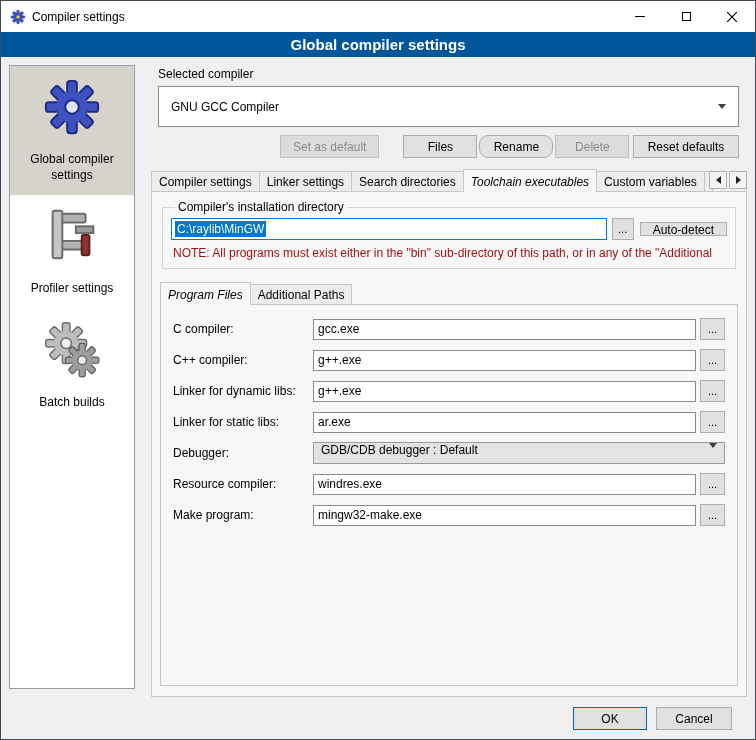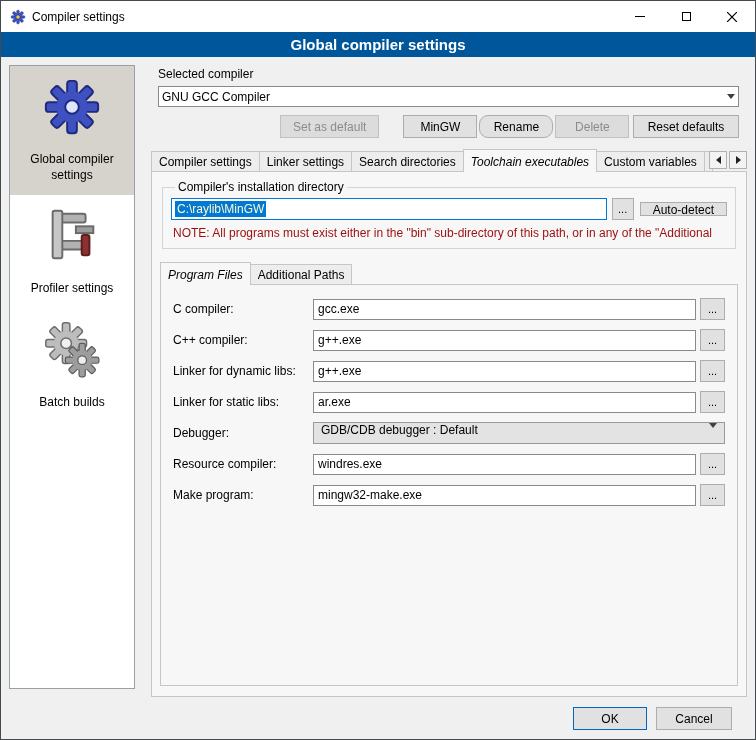--- a/index.html
+++ b/index.html
@@ -32,22 +32,22 @@
   .side-item.selected { background:#d6d3cc; }
   .side-icon { width:62px; height:62px; flex:0 0 auto; }
   .side-label { margin-top:13px; text-align:center; line-height:1.35; }
 
   
   .main { position:absolute; left:150px; right:8px; top:8px; bottom:42px;
           display:flex; flex-direction:column; }
   .main-top { padding:0 8px 0 7px; }
   .sc-label { margin:2px 0 5px 0; }
 
-  .combo { height:21px; border:1px solid #8a8a8a; background:#fff; display:flex;
-           align-items:center; padding:0 3px; }
+  .combo { height:41px; border:1px solid #8a8a8a; background:#fff; display:flex;
+           align-items:center; padding:0 12px; }
   .combo .cval { flex:1; overflow:hidden; white-space:nowrap; }
   .arrow-down { width:0; height:0; border-left:4px solid transparent;
                 border-right:4px solid transparent; border-top:5px solid #404040; margin-left:6px; }
 
   .btnrow { display:flex; margin-top:8px; align-items:center; }
   .btn { height:23px; background:#e1e1e1; border:1px solid #adadad; padding:0 12px;
          font-family:inherit; font-size:12px; color:#000; }
   .btn.disabled { color:#8b8b8b; background:#dcdcdc; border-color:#c0c0c0; }
   .btn-setdefault { margin-left:122px; min-width:92px; }
   .btn-copy { margin-left:24px; min-width:74px; }
@@ -191,21 +191,21 @@
       <div class="main-top">
         <div class="sc-label">Selected compiler</div>
 
         <div class="combo">
           <span class="cval">GNU GCC Compiler</span>
           <span class="arrow-down"></span>
         </div>
 
         <div class="btnrow">
           <button class="btn btn-setdefault disabled" disabled="">Set as default</button>
-          <button class="btn btn-copy">MinGW</button>
+          <button class="btn btn-copy">Files</button>
           <button class="btn btn-rename">Rename</button>
           <button class="btn btn-delete disabled" disabled="">Delete</button>
           <button class="btn btn-reset">Reset defaults</button>
         </div>
       </div>
 
       <div class="tabstrip">
         <div class="tab">Compiler settings</div>
         <div class="tab">Linker settings</div>
         <div class="tab">Search directories</div>

